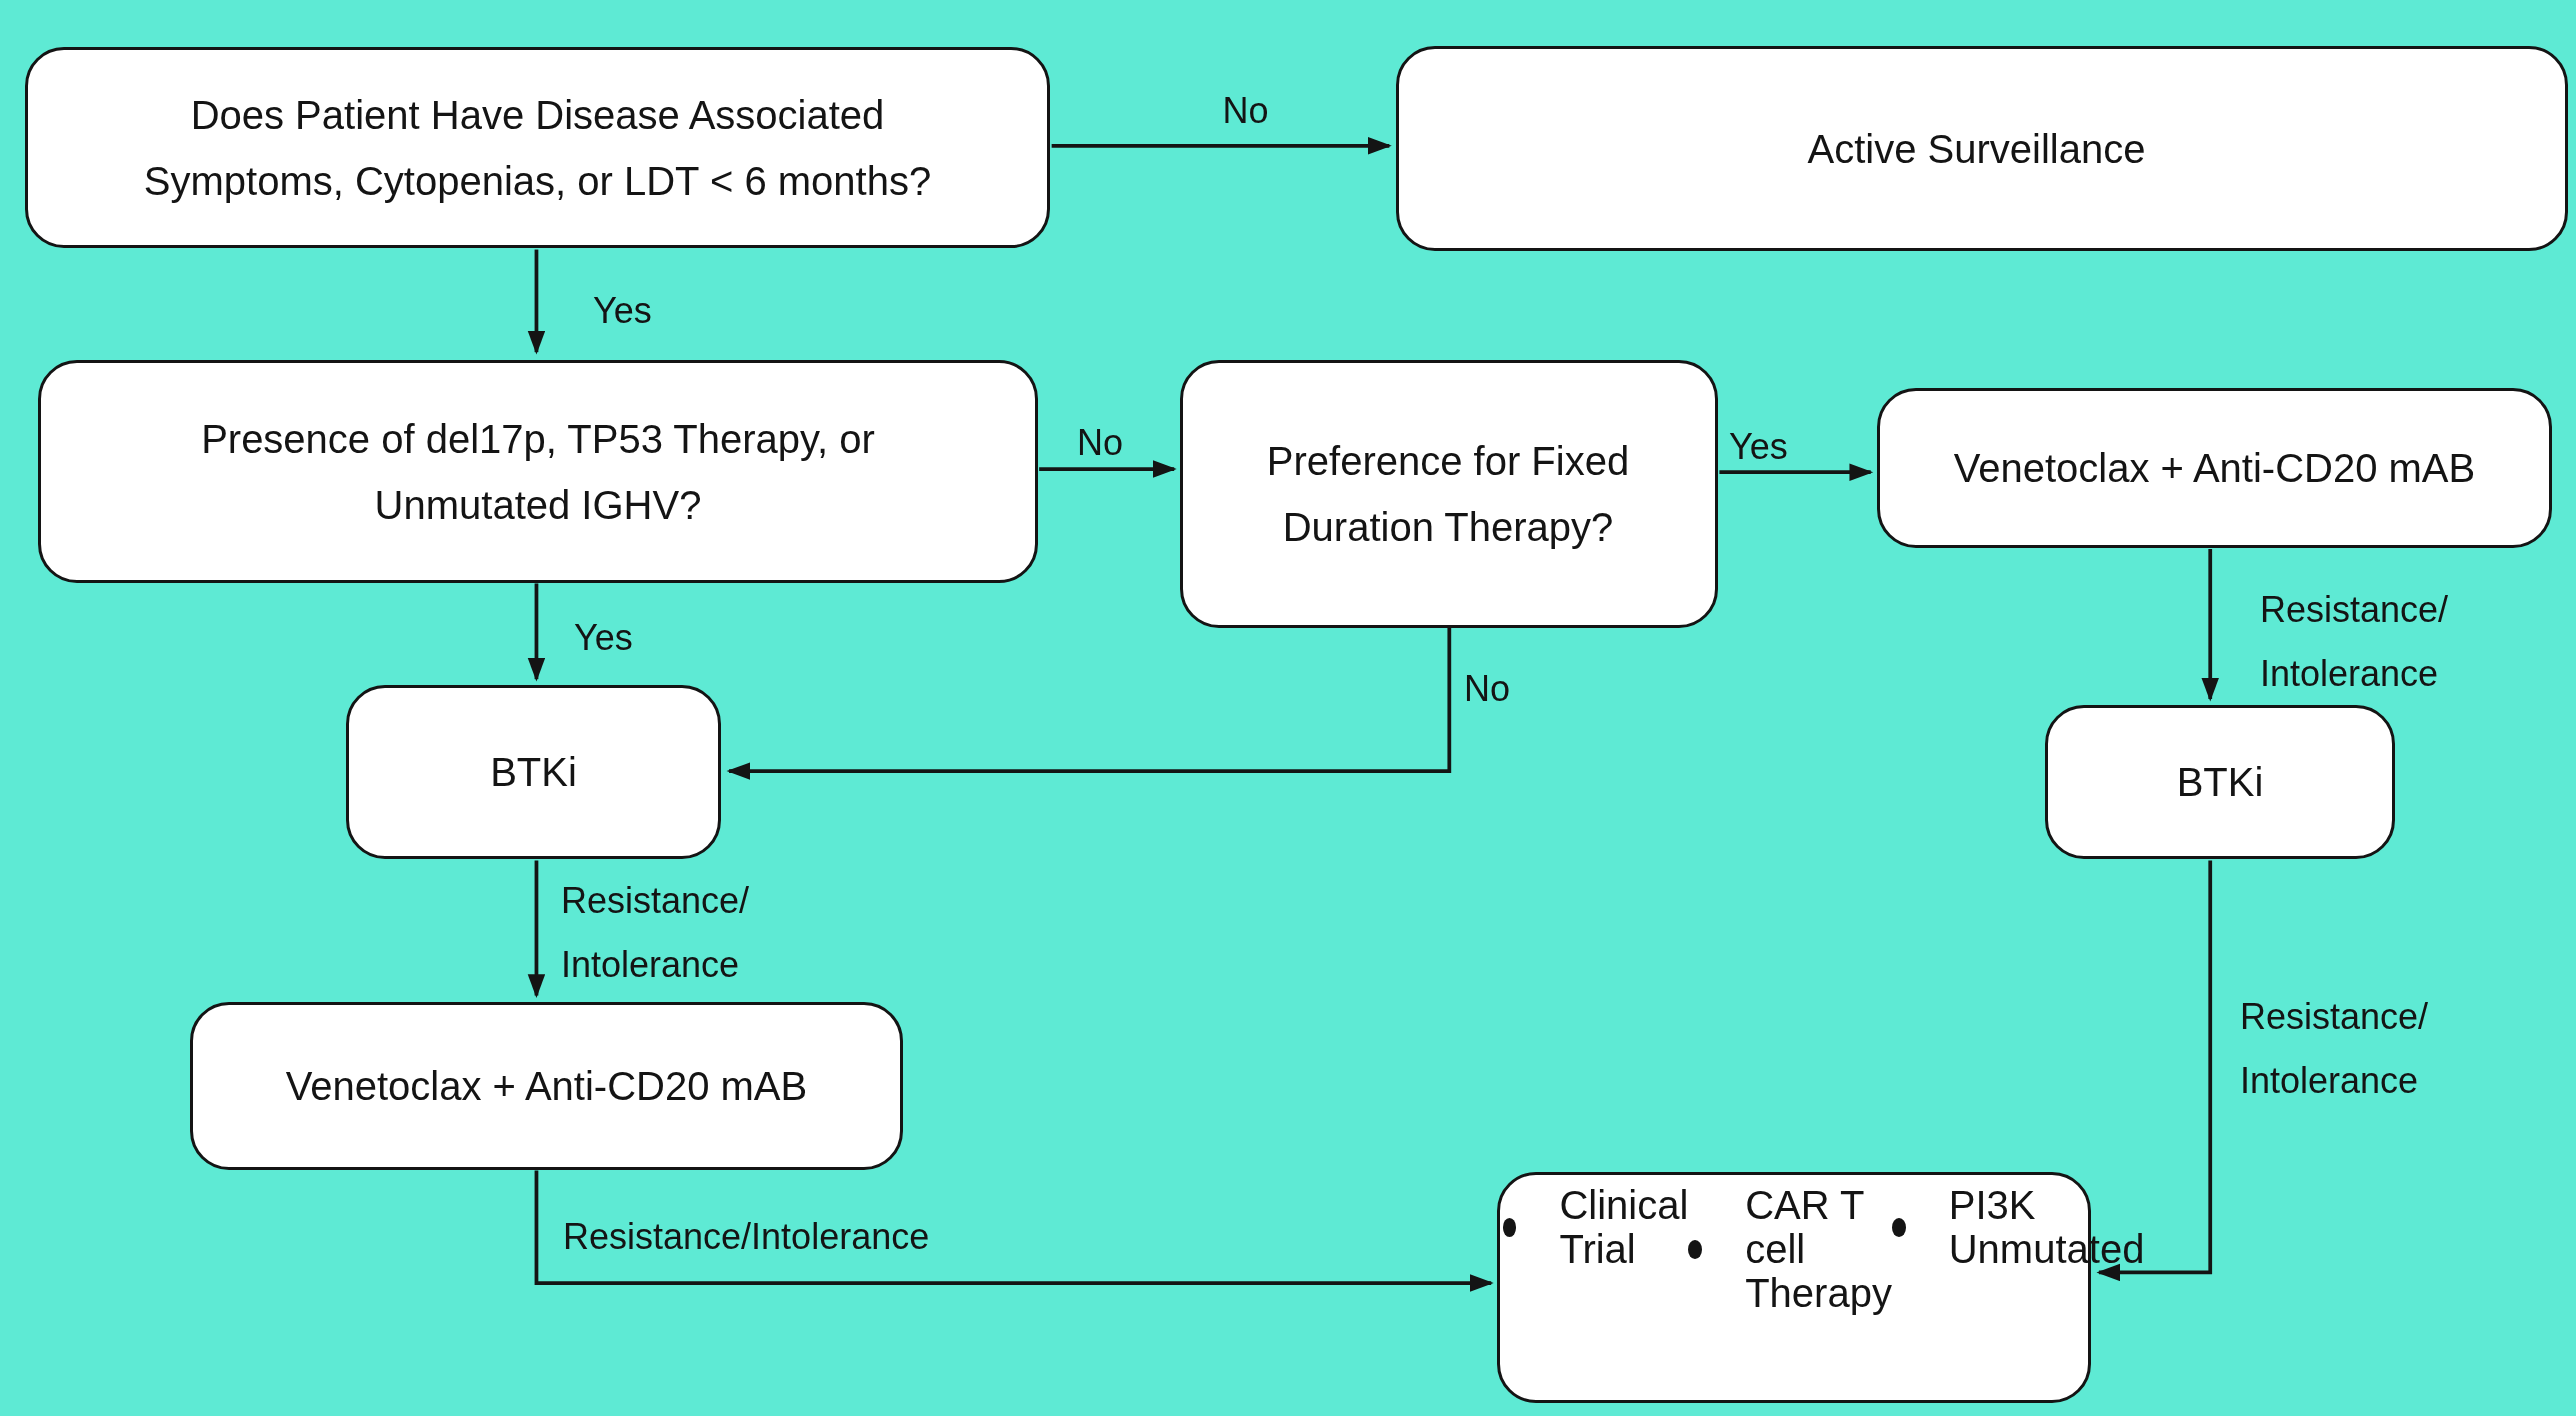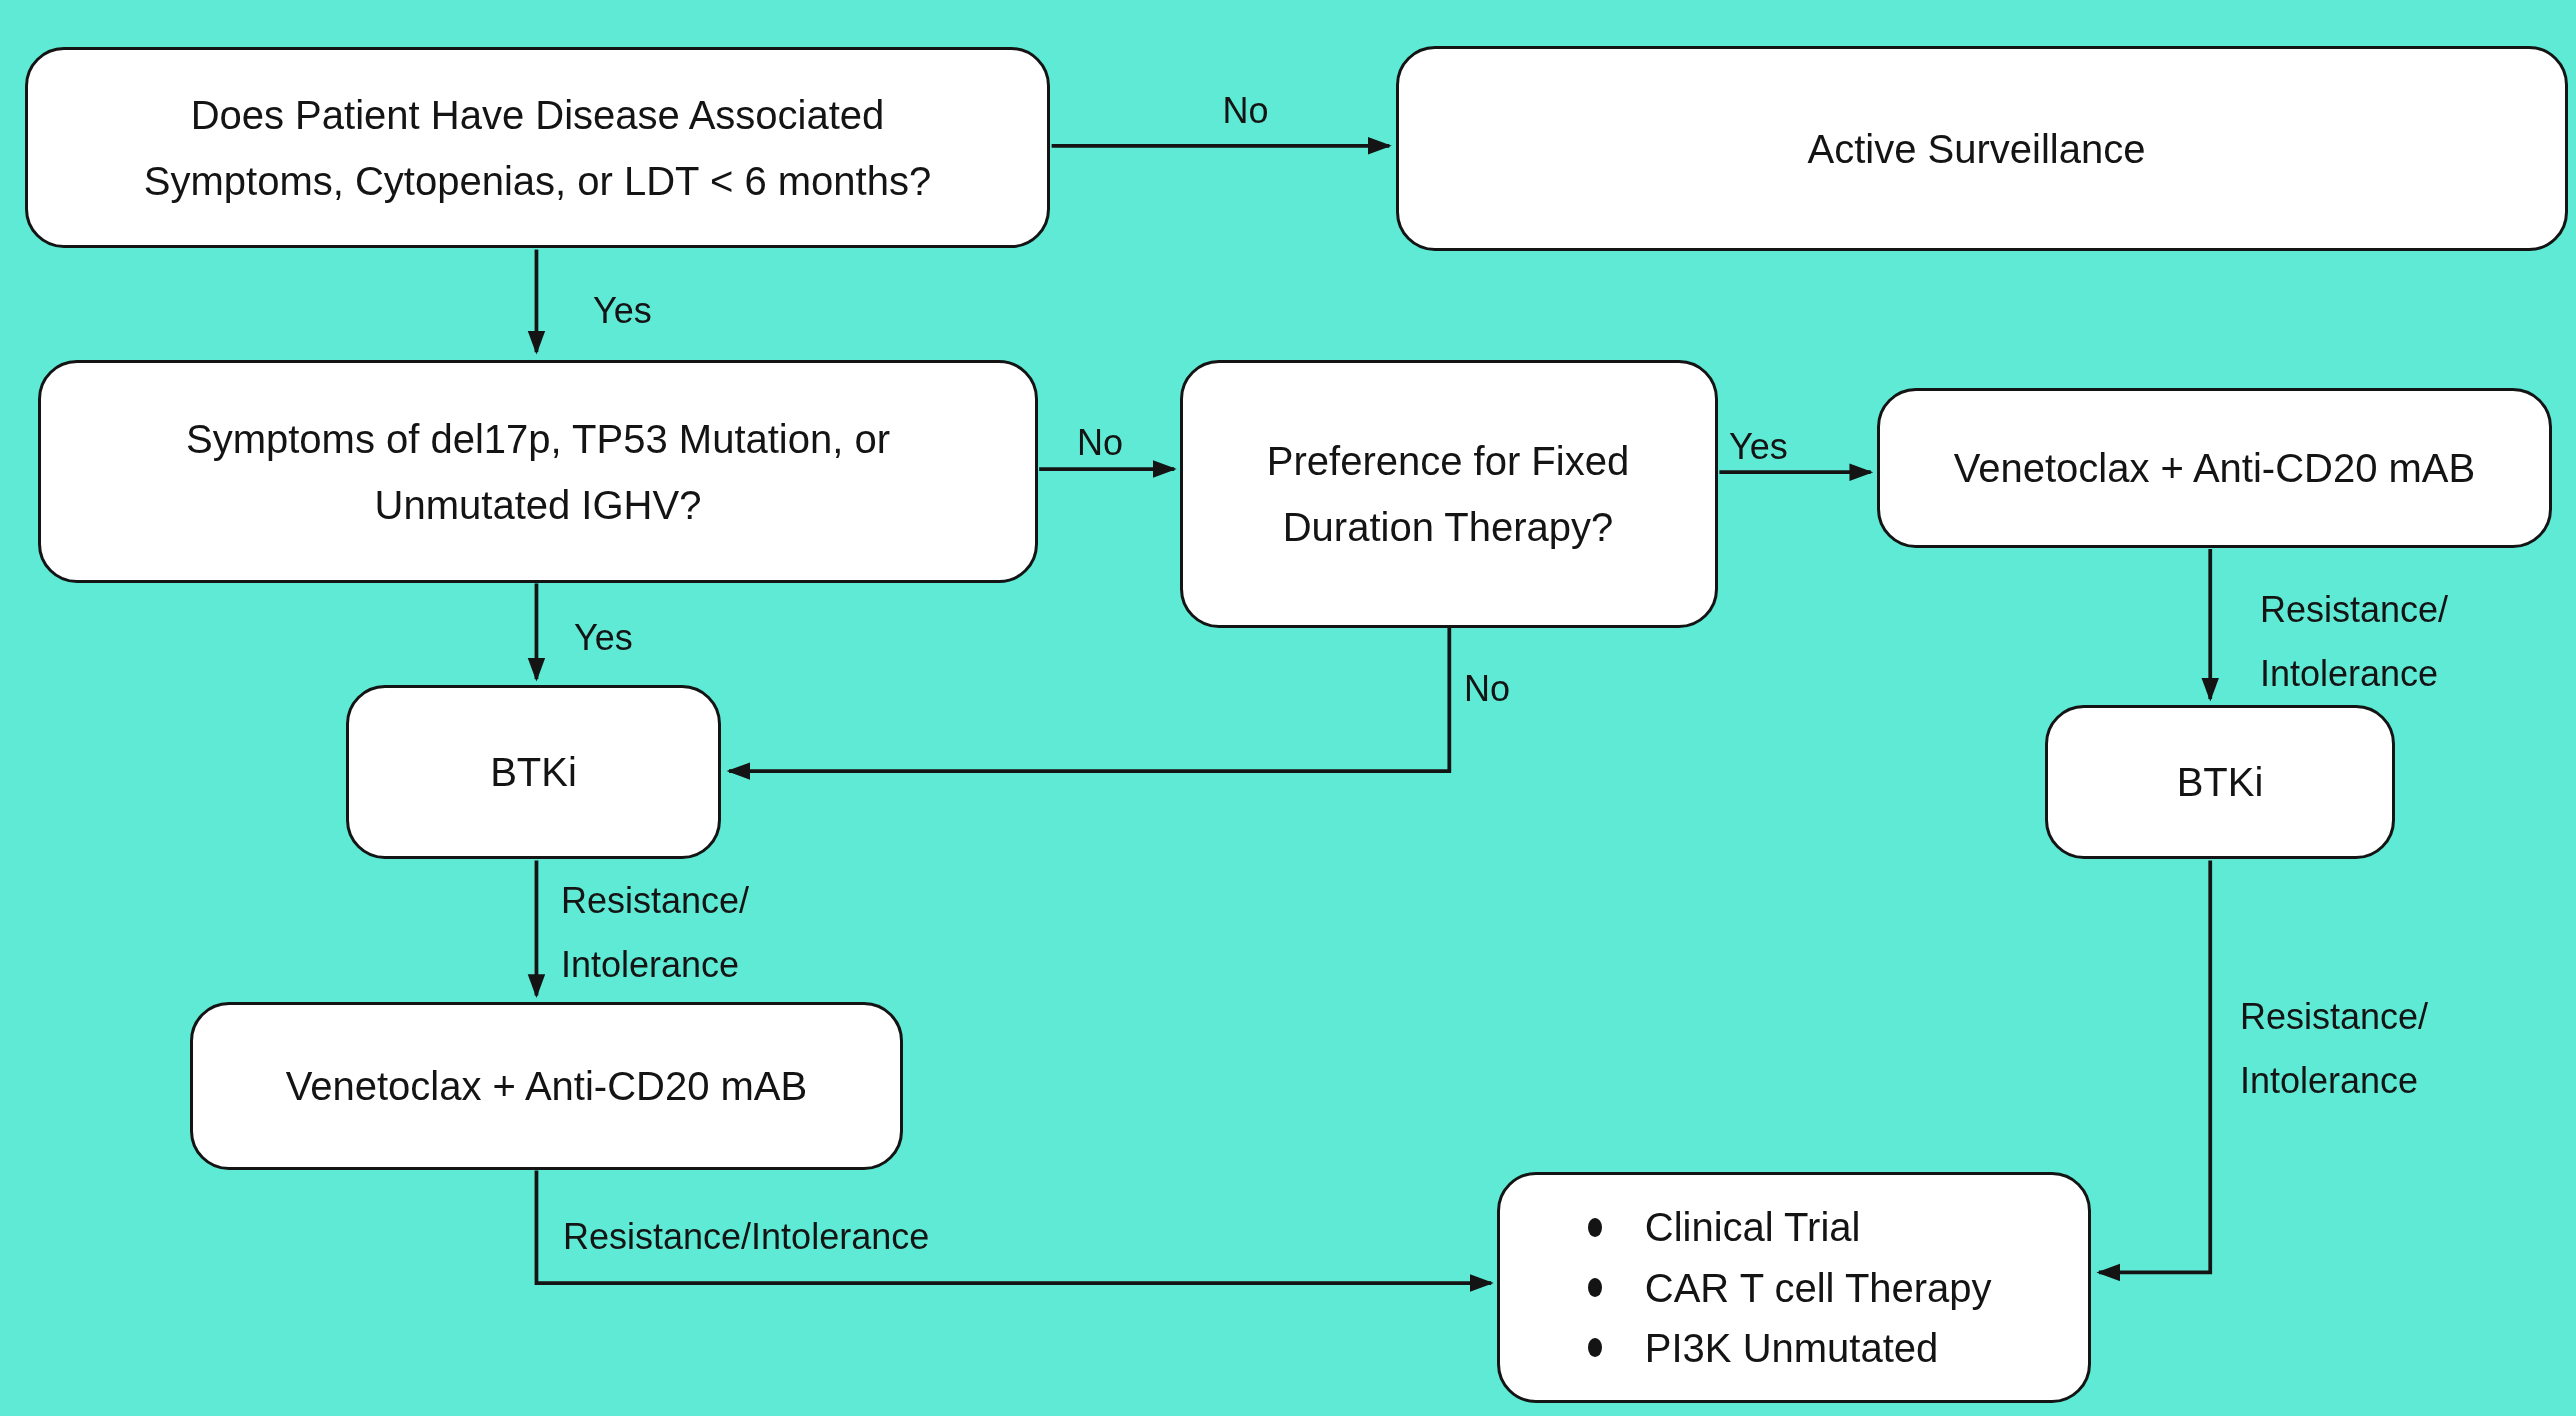--- a/index.html
+++ b/index.html
@@ -35,25 +35,25 @@
   .node-q1            { left: 25px;   top: 47px;   width: 1025px; height: 201px; }
   .node-active        { left: 1396px; top: 46px;   width: 1172px; height: 205px; padding-left: 8px; }
   .node-q2            { left: 38px;   top: 360px;  width: 1000px; height: 223px; }
   .node-q3            { left: 1180px; top: 360px;  width: 538px;  height: 268px; padding-left: 17px; }
   .node-ven-right     { left: 1877px; top: 388px;  width: 675px; height: 160px; }
   .node-btki-left     { left: 346px;  top: 685px; width: 375px;  height: 174px; }
   .node-btki-right    { left: 2045px; top: 705px; width: 350px;  height: 154px; }
   .node-ven-left      { left: 190px;  top: 1002px; width: 713px; height: 168px; }
   .node-next {
     left: 1497px; top: 1172px; width: 594px; height: 231px;
-    flex-direction: column;
+    flex-direction: row;
     align-items: flex-start;
     justify-content: center;
     text-align: left;
-    padding: 0 0 0 88px;
+    padding: 0 0 0 59px;
   }
   .bullet-row {
     display: flex;
     align-items: center;
     margin: 8.1px 0;
     line-height: 44px;
   }
   .bullet-dot {
     width: 13.8px; height: 19px;
     border-radius: 50%;
@@ -101,21 +101,21 @@
       <path d="M858 1872 V2052 H2385" marker-end="url(#arrow)"></path>
       <path d="M3535 1376 V2035 H3357" marker-end="url(#arrow)"></path>
     </g>
   </svg>
 
   <div class="node node-q1">Does Patient Have Disease Associated
 Symptoms, Cytopenias, or LDT &lt; 6 months?</div>
 
   <div class="node node-active">Active Surveillance</div>
 
-  <div class="node node-q2">Symptoms of del17p, TP53 Mutation, or
+  <div class="node node-q2">Presence of del17p, TP53 Therapy, or
 Unmutated IGHV?</div>
 
   <div class="node node-q3">Preference for Fixed
 Duration Therapy?</div>
 
   <div class="node node-ven-right">Venetoclax + Anti-CD20 mAB</div>
 
   <div class="node node-btki-left">BTKi</div>
 
   <div class="node node-btki-right">BTKi</div>

